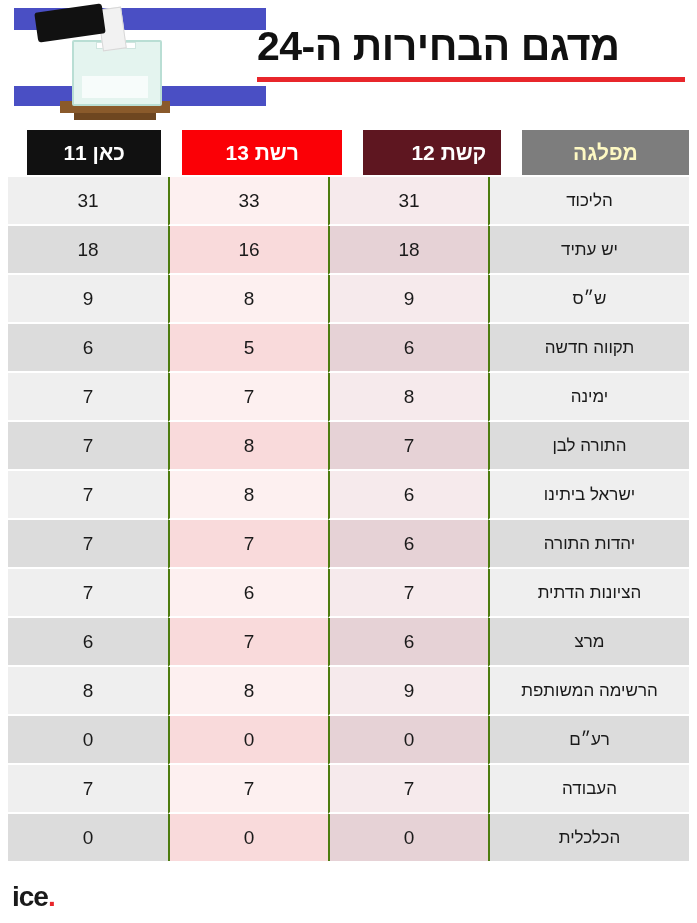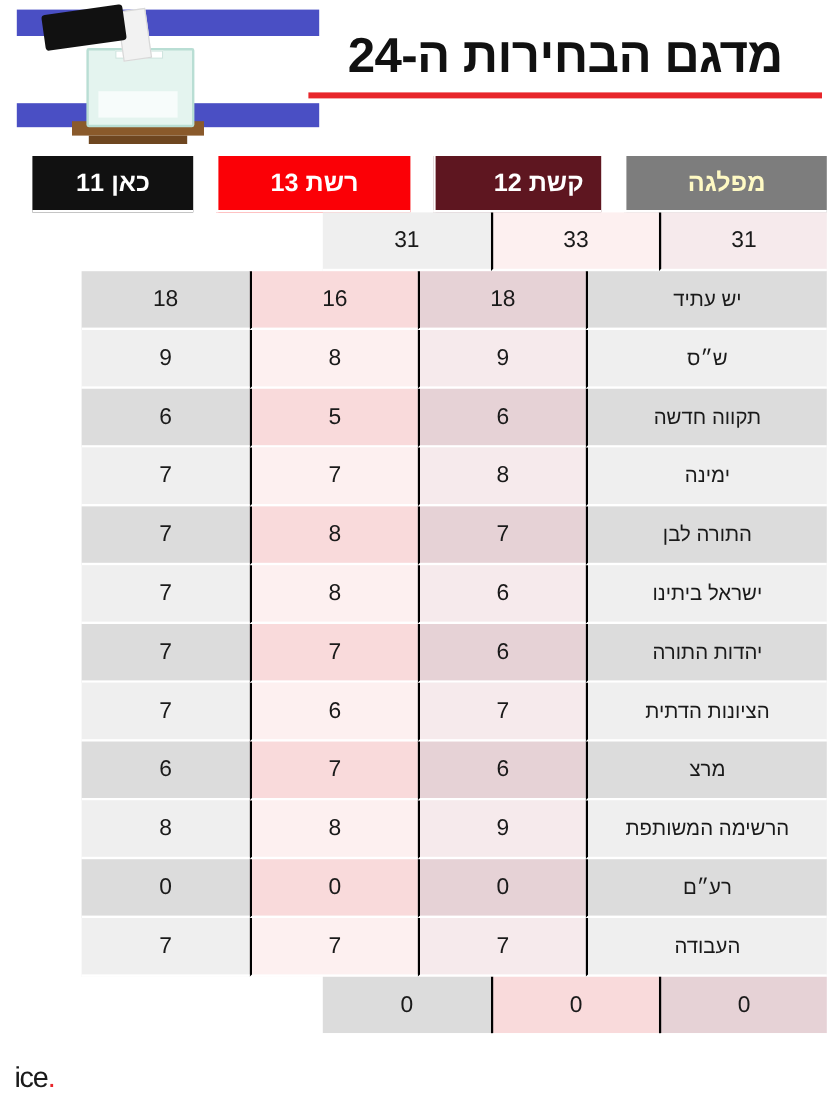--- a/index.html
+++ b/index.html
@@ -116,21 +116,21 @@
     width: 82px;
     height: 7px;
     background: #6e4620;
   }
 
   .title-wrap {
     position: absolute;
     right: 0;
     top: 24px;
     width: 440px;
-    text-align: center;
+    text-align: left;
     padding-right: 12px;
     box-sizing: border-box;
   }
   .title {
     font-size: 41px;
     font-weight: bold;
     color: #111111;
     direction: rtl;
     line-height: 1.12;
     letter-spacing: -0.5px;
@@ -160,29 +160,29 @@
     height: 47px;
   }
   .cell {
     box-sizing: border-box;
     display: flex;
     align-items: center;
     justify-content: center;
     font-size: 17px;
     color: #1a1a1a;
     border-bottom: 2px solid #ffffff;
-    border-left: 2px solid #000000;
+    border-left: 2px solid #4d7c0f;
   }
   .cell.party {
     width: 201px;
     justify-content: center;
     font-size: 17px;
   }
   .cell.num {
-    width: 140px;
+    width: 160px;
     font-size: 19px;
   }
   .cell.num:last-child {
     border-left: none;
   }
 
   
   .hcell {
     box-sizing: border-box;
     display: flex;
@@ -233,22 +233,22 @@
     left: 0;
     bottom: 0;
     width: 697px;
     height: 62px;
     background: #ffffff;
   }
   .logo {
     position: absolute;
     left: 12px;
     bottom: 10px;
-    font-size: 24px;
-    font-weight: normal;
+    font-size: 28px;
+    font-weight: bold;
     color: #1a1a1a;
     letter-spacing: -1px;
   }
   .logo-dot {
     color: #e8262b;
   }
 </style>
 </head>
 <body>
 
@@ -274,20 +274,21 @@
 <div class="table">
 
   <div class="trow head">
     <div class="hcell party">מפלגה</div>
     <div class="hcell c12">קשת 12</div>
     <div class="hcell c13">רשת 13</div>
     <div class="hcell c11">כאן 11</div>
   </div>
 
   <div class="trow">
+    <div class="cell party party-a">הליכוד</div>
     <div class="cell num c12-a">31</div>
     <div class="cell num c13-a">33</div>
     <div class="cell num c11-a">31</div>
   </div>
 
   <div class="trow">
     <div class="cell party party-b">יש עתיד</div>
     <div class="cell num c12-b">18</div>
     <div class="cell num c13-b">16</div>
     <div class="cell num c11-b">18</div>
@@ -364,20 +365,21 @@
   </div>
 
   <div class="trow">
     <div class="cell party party-a">העבודה</div>
     <div class="cell num c12-a">7</div>
     <div class="cell num c13-a">7</div>
     <div class="cell num c11-a">7</div>
   </div>
 
   <div class="trow">
+    <div class="cell party party-b">הכלכלית</div>
     <div class="cell num c12-b">0</div>
     <div class="cell num c13-b">0</div>
     <div class="cell num c11-b">0</div>
   </div>
 
 </div>
 
 <div class="footer">
   <div class="logo"><span>ice</span><span class="logo-dot">.</span></div>
 </div>

